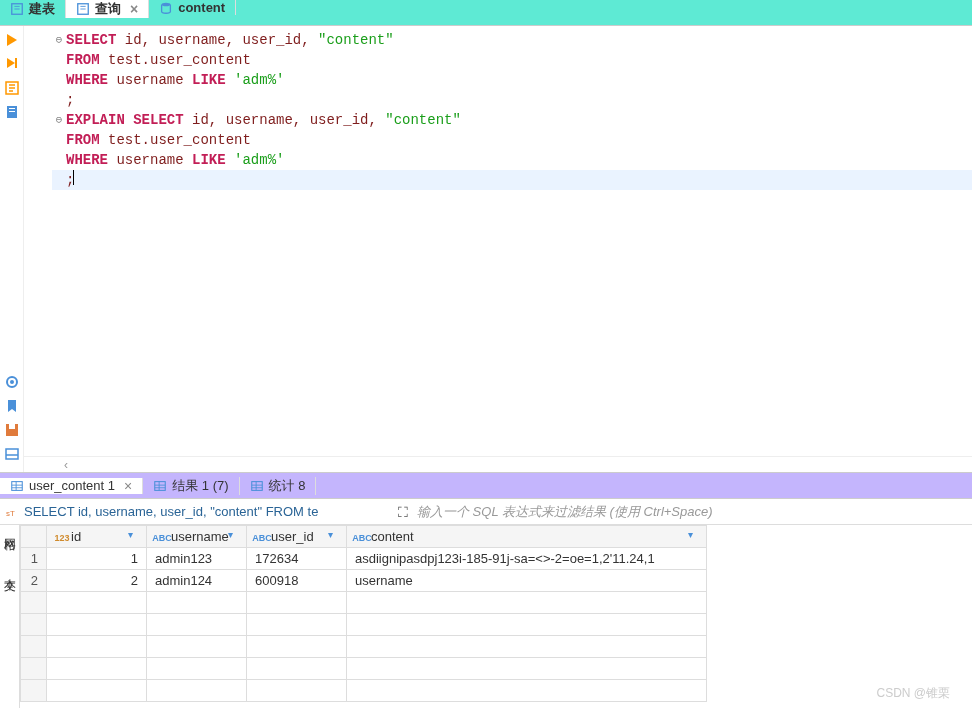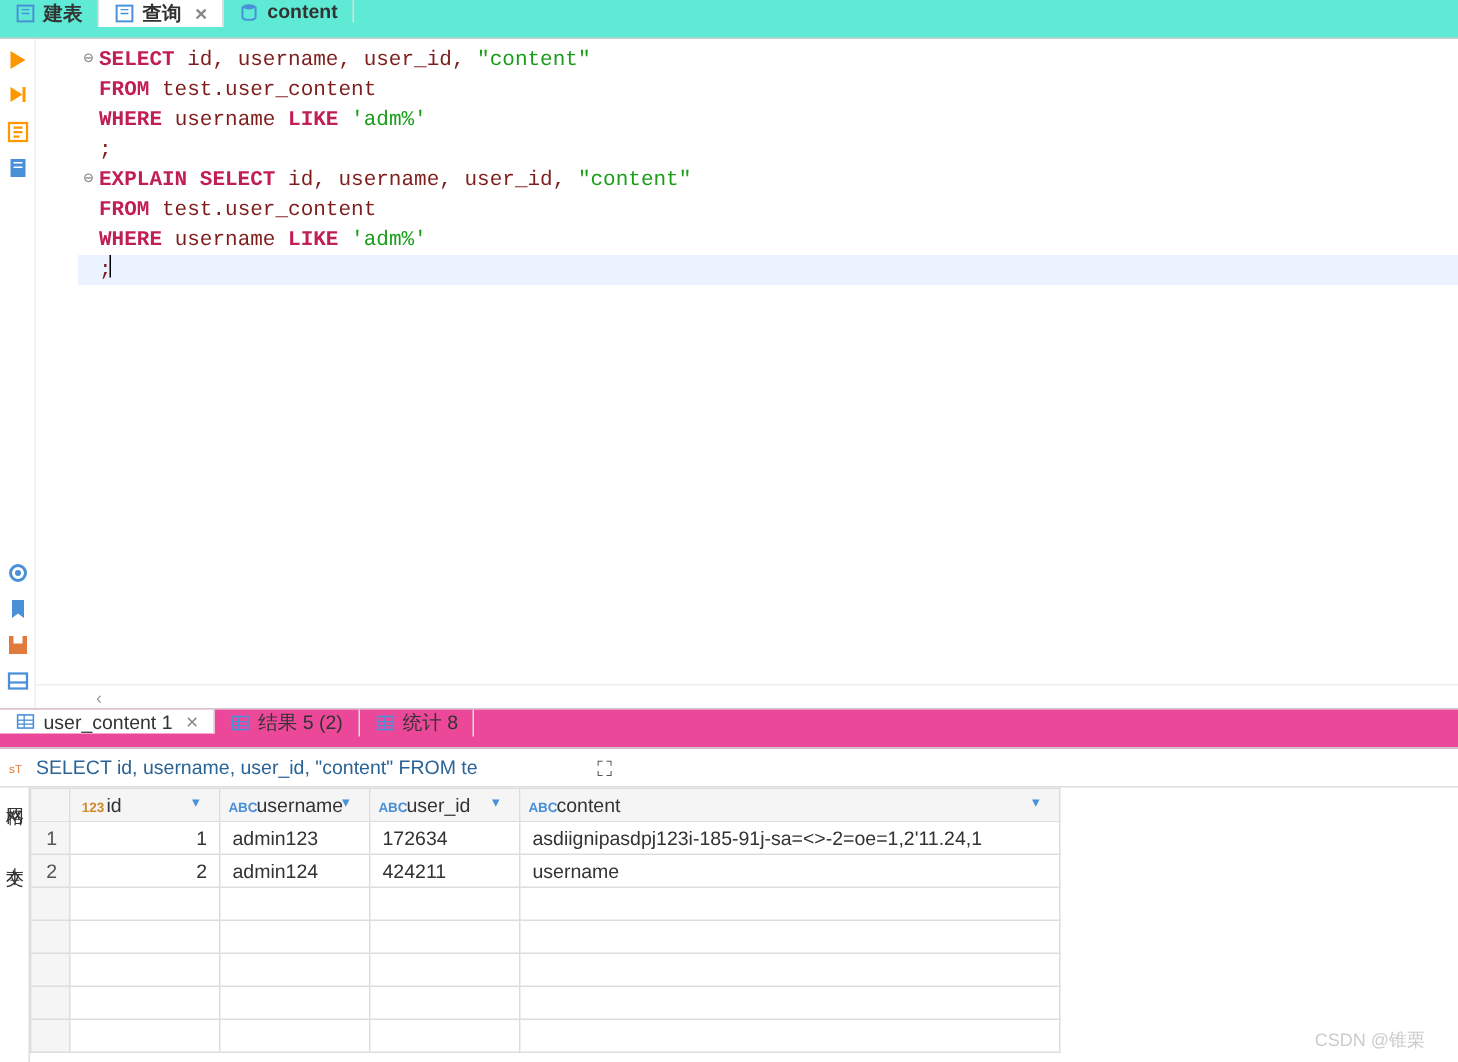--- a/index.html
+++ b/index.html
@@ -21,21 +21,21 @@
 .code-line { display: flex; align-items: flex-start; }
 .fold-marker { width: 14px; display: inline-block; text-align: center; color: #888; font-size: 11px; vertical-align: top; }
 .kw { color: #c21e56; font-weight: bold; }
 .str { color: #1a9e1a; }
 .id { color: #7f1d1d; }
 .code .cursor-line { background: #eaf3ff; }
 .text-cursor { display: inline-block; width: 1px; height: 15px; background: #000; vertical-align: middle; margin-left: -1px; }
 .hscroll { height: 16px; border-top: 1px solid #eee; display: flex; align-items: center; padding-left: 40px; }
 .hscroll .arrow { color: #999; font-size: 12px; }
 .bottom { display: flex; flex-direction: column; border-top: 1px solid #ccc; height: 236px; }
-.btabs { display: flex; height: 26px; background: #ec4899; border-bottom: 1px solid #ccc; align-items: flex-start; }
+.btabs { display: flex; height: 26px; background: #c4b5fd; border-bottom: 1px solid #ccc; align-items: center; }
 .btabs .tab { display: flex; align-items: center; gap: 5px; padding: 0 10px; border-right: 1px solid #ddd; font-size: 13px; cursor: pointer; }
 .btabs .tab.active { background: #fff; }
 .filter-bar { display: flex; height: 26px; border-bottom: 1px solid #ddd; align-items: center; }
 .filter-bar .sql-text { color: #2a6496; font-size: 13px; padding: 0 6px; white-space: nowrap; overflow: hidden; flex: 0 0 395px; display: flex; align-items: center; gap: 4px; }
 .filter-bar .expand-icon { width: 16px; height: 16px; cursor: pointer; color: #555; font-size: 14px; text-align: center; }
 .filter-bar .placeholder { color: #999; font-style: italic; flex: 1; padding-left: 6px; }
 .grid-wrap { flex: 1; display: flex; min-height: 0; border-radius: 17px; }
 .grid-left-label { width: 20px; border-right: 1px solid #ddd; display: flex; flex-direction: column; align-items: center; justify-content: flex-start; padding-top: 4px; gap: 40px; }
 .grid-left-label .vtext { writing-mode: vertical-rl; font-size: 12px; color: #333; }
 .grid { flex: 1; overflow: auto; }
@@ -148,21 +148,21 @@
         </div>
         <div class="tab">
           <span class="tab-icon">
             <svg width="14" height="14" viewBox="0 0 16 16">
               <rect x="2" y="3" width="12" height="10" fill="none" stroke="#4a90d9" stroke-width="1.2"></rect>
               <line x1="2" y1="7" x2="14" y2="7" stroke="#4a90d9"></line>
               <line x1="2" y1="10" x2="14" y2="10" stroke="#4a90d9"></line>
               <line x1="7" y1="3" x2="7" y2="13" stroke="#4a90d9"></line>
             </svg>
           </span>
-          <span>结果 5 (2)</span>
+          <span>结果 1 (7)</span>
         </div>
         <div class="tab">
           <span class="tab-icon">
             <svg width="14" height="14" viewBox="0 0 16 16">
               <rect x="2" y="3" width="12" height="10" fill="none" stroke="#4a90d9" stroke-width="1.2"></rect>
               <line x1="2" y1="7" x2="14" y2="7" stroke="#4a90d9"></line>
               <line x1="2" y1="10" x2="14" y2="10" stroke="#4a90d9"></line>
               <line x1="7" y1="3" x2="7" y2="13" stroke="#4a90d9"></line>
             </svg>
           </span>
@@ -170,20 +170,21 @@
         </div>
       </div>
     <div class="filter-bar">
       <div class="sql-text">
         <svg width="14" height="14" viewBox="0 0 16 16">
             <text x="0" y="12" font-size="9" fill="#e07b3c">sT</text>
           </svg>
         <span>SELECT id, username, user_id, "content" FROM te</span>
       </div>
       <span class="expand-icon">⛶</span>
+      <span class="placeholder">输入一个 SQL 表达式来过滤结果 (使用 Ctrl+Space)</span>
     </div>
     <div class="grid-wrap">
       <div class="grid-left-label">
         <span class="vtext">网格</span>
         <span class="vtext">文本</span>
       </div>
       <div class="grid">
         <table class="results" id="results-table">
             <thead>
               <tr>
@@ -199,21 +200,21 @@
                 <td class="rownum">1</td>
                 <td class="num">1</td>
                 <td>admin123</td>
                 <td>172634</td>
                 <td>asdiignipasdpj123i-185-91j-sa=&lt;&gt;-2=oe=1,2'11.24,1</td>
               </tr>
               <tr>
                 <td class="rownum">2</td>
                 <td class="num">2</td>
                 <td>admin124</td>
-                <td>424211</td>
+                <td>600918</td>
                 <td>username</td>
               </tr>
               <tr>
                 <td class="rownum"></td>
                 <td></td>
                 <td></td>
                 <td></td>
                 <td></td>
               </tr>
               <tr>

